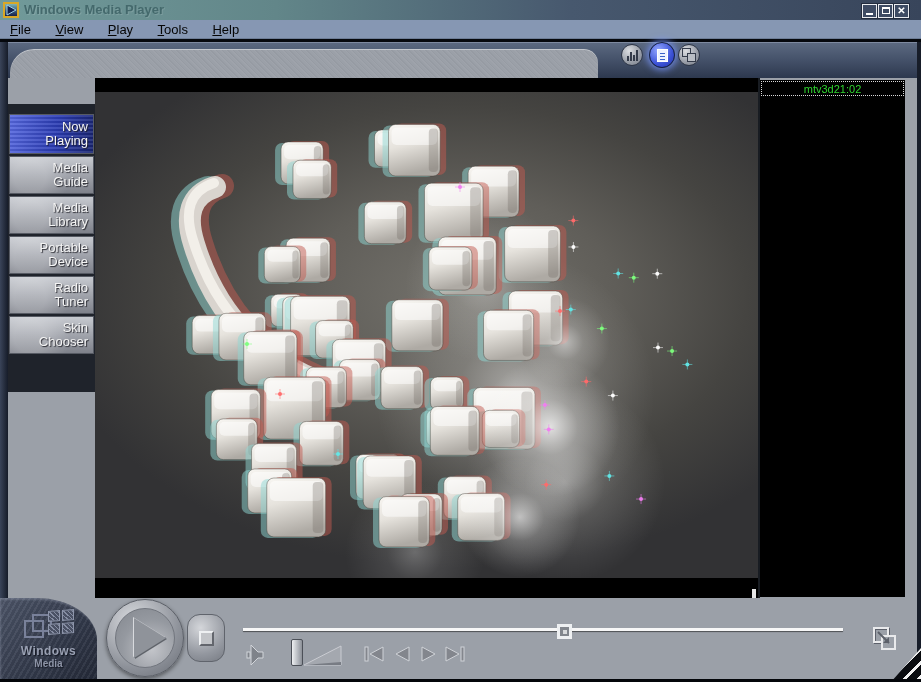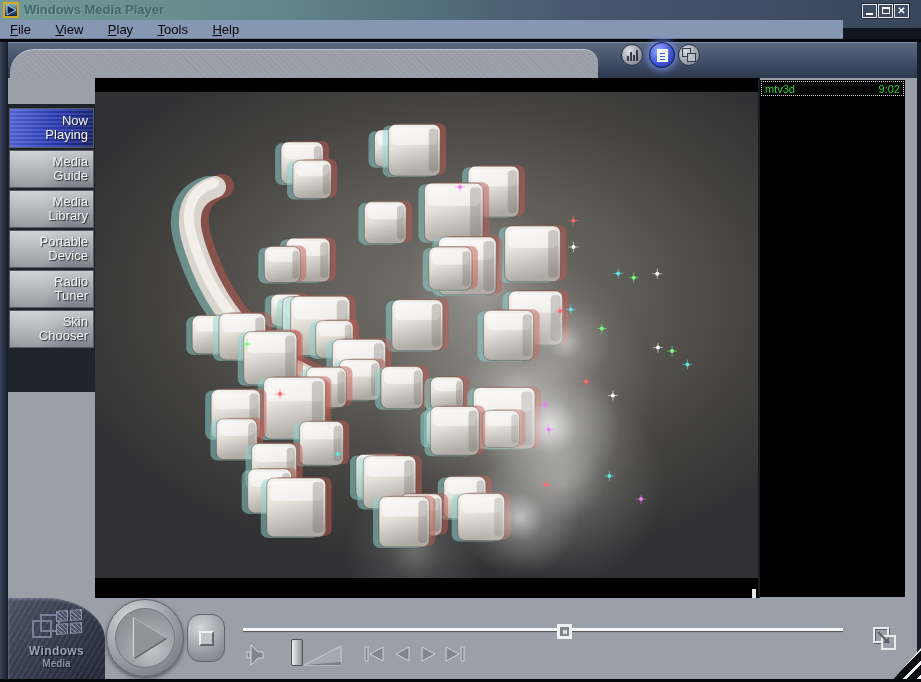--- a/index.html
+++ b/index.html
@@ -16,21 +16,21 @@
   .wmp-ico svg{display:block}
   .tb-title{left:24px;top:0;height:20px;line-height:20px;font-size:13px;font-weight:bold;
     color:#44696c;text-shadow:1px 1px 0 rgba(255,255,255,.12)}
   .wbtn{top:4px;width:15px;height:14px;background:#3e4b63;border:1px solid #e9ebef;
     box-shadow:0 0 0 1px #232c3e;cursor:pointer}
   .g-min{width:7px;height:2px;background:#fff;margin:8px auto 0}
   .g-max{width:8px;height:7px;border:1px solid #fff;border-top:2px solid #fff;margin:2px auto 0}
   .g-close{color:#fff;font-size:10px;line-height:12px;text-align:center;font-weight:bold}
 
   
-  .menubar{left:0;top:20px;width:843px;height:19px;background:#8697b3;
+  .menubar{left:0;top:20px;width:921px;height:19px;background:#8697b3;
     border-bottom:1px solid #6d7d96}
   .mitem{display:inline-block;padding:2px 10px 0 10px;font-size:13px;color:#050505;cursor:pointer}
   .mitem::first-letter{text-decoration:underline}
   .divider{left:0;top:39px;width:921px;height:3px;background:#05080d}
 
   
   .topstrip{left:0;top:42px;width:921px;height:36px;
     background:linear-gradient(180deg,#5b6980 0%,#46536b 45%,#2d384e 100%);
     border-top:1px solid #7e8aa0}
   .plate{left:10px;top:49px;width:588px;height:29px;background:#9ba0a8;
@@ -60,43 +60,43 @@
   
   .combo{left:707px;top:44px;width:197px;height:23px;background:linear-gradient(180deg,#f5f7fa,#ccd2dc);
     border:1px solid #06080c;box-shadow:0 0 0 1px #ccd2de;display:flex;align-items:center;cursor:pointer}
   .combo .doc-ic{margin:0 6px 0 5px;border-color:#2a48b8}
   .combo-val{font-size:13px;color:#0a0a0a;flex:1}
   .combo-arrow{width:18px;height:19px;margin-right:1px;background:linear-gradient(180deg,#e9ecf1,#a6aebc);
     border:1px solid #667;display:flex;align-items:center;justify-content:center;
     font-size:8px;color:#0a0a0a}
 
   
-  .sidebar{left:8px;top:104px;width:87px;height:288px;background:#1f232b;padding-top:4px}
+  .sidebar{left:8px;top:104px;width:87px;height:288px;background:#1f232b;padding-top:10px}
   .sb-btn{width:85px;height:38px;margin:0 auto 2px auto;cursor:pointer;
     border:1px solid #565a63;display:flex;align-items:center;justify-content:flex-end;
     background:linear-gradient(180deg,#c7cad0 0%,#a2a5ad 48%,#7e818a 100%);
     background-image:radial-gradient(circle at 24% 55%,rgba(255,255,255,.22) 0 24%,rgba(255,255,255,0) 60%),
       linear-gradient(180deg,#c7cad0 0%,#a2a5ad 48%,#7e818a 100%)}
   .sb-btn.active{height:40px;
     background-image:repeating-linear-gradient(180deg,rgba(255,255,255,.10) 0 2px,rgba(0,0,0,.08) 2px 4px),
       linear-gradient(100deg,#5668e0 0%,#2b3cb4 55%,#18246f 100%)}
   .sb-label{font-size:13px;line-height:14px;color:#f4f4f4;text-align:right;
     white-space:pre-line;padding-right:5px;text-shadow:1px 1px 1px rgba(25,25,32,.9)}
 
   
   .video{left:95px;top:78px;width:663px;height:520px;background:#000}
   .video-grad{left:0;top:14px;width:663px;height:486px;
     background:radial-gradient(ellipse 62% 56% at 55% 42%,#74726c 0%,#605e59 38%,#454441 70%,#323234 100%)}
   .vsplit{left:758px;top:78px;width:2px;height:520px;background:#181c22}
   .vsplit-handle{left:752px;top:589px;width:4px;height:9px;background:#e6e6e6;cursor:col-resize}
 
   
   .pl-panel{left:760px;top:80px;width:145px;height:517px;background:#000}
-  .pl-row{margin:1px;height:15px;display:flex;align-items:center;justify-content:space-between;
-    padding:0 3px;font-size:11px;color:#2fd42f;cursor:pointer}
+  .pl-row{margin:1px;height:15px;display:flex;align-items:center;justify-content:center;
+    padding:0 11px;font-size:11px;color:#2fd42f;cursor:pointer}
   .pl-row.selected{border:1px dotted #d8d8d8}
 
   
   .status-strip{left:185px;top:597px;width:720px;height:23px;background:#000;
     border-radius:14px 0 0 10px}
   .pause-badge{left:14px;top:4px;width:15px;height:15px;border-radius:50%;
     background:radial-gradient(circle at 35% 30%,#8a9aff,#2535dd 65%,#1420a8);
     border:1px solid #9aa4d8;display:flex;align-items:center;justify-content:center;gap:2px}
   .pause-badge i{display:block;width:2px;height:7px;background:#fff}
   .status-text{left:36px;top:0;height:23px;line-height:23px;font-size:13px;color:#2fd42f}
@@ -128,21 +128,21 @@
   .seek-handle{left:557px;top:624px;width:15px;height:15px;border:3px solid #eef0f2;
     background:#82868d;cursor:grab;display:flex;align-items:center;justify-content:center}
   .seek-handle i{display:block;width:4px;height:4px;background:#d8dadc}
   .tctl{top:645px;cursor:pointer}
   .compact-btn{left:870px;top:624px;cursor:pointer}
   .grip{left:891px;top:648px;width:30px;height:34px;cursor:nwse-resize;
     background:repeating-linear-gradient(135deg,#f2f2f2 0 3px,#0a0c10 3px 10px);
     clip-path:polygon(100% 0,100% 100%,0 100%)}
 
   
-  .logo-zone{left:8px;top:598px;width:97px;height:84px;
+  .logo-zone{left:0;top:598px;width:97px;height:84px;
     background-image:repeating-linear-gradient(120deg,rgba(255,255,255,.05) 0 2px,rgba(0,0,0,.06) 2px 5px),
       linear-gradient(135deg,#4d5568 0%,#343b4c 55%,#232937 100%);
     border-top-right-radius:60px 42px;box-shadow:inset 1px 2px 2px rgba(190,200,220,.25)}
   .winflag{position:absolute;left:24px;top:12px;width:50px;height:34px}
   .winflag b{position:absolute;border:2px solid #79819a;width:20px;height:18px}
   .winflag b.b1{left:0;top:10px}
   .winflag b.b2{left:8px;top:4px}
   .flag-grid{position:absolute;right:0;top:0;width:26px;height:24px;display:grid;
     grid-template-columns:1fr 1fr;grid-template-rows:1fr 1fr;gap:2px;transform:skewY(-4deg)}
   .flag-grid i{background:repeating-linear-gradient(45deg,#858da2 0 1px,#4a5164 1px 3px);
@@ -564,21 +564,21 @@
           <circle cx="592.3634770372882" cy="272.43979163467884" r="2" fill="#62e8e8" opacity="0.95"></circle>
         </svg>
     </div>
   </div>
   <div class="abs vsplit"></div>
   <div class="abs vsplit-handle"></div>
 
   <div class="abs pl-panel">
     <div class="pl-row selected">
       <span>mtv3d</span>
-      <span>9:02</span>
+      <span>21:02</span>
     </div>
   </div>
 
 
   <div class="abs play-btn">
     <div class="play-inner">
       <div class="play-tri"></div>
     </div>
   </div>
   <div class="abs stop-btn">

